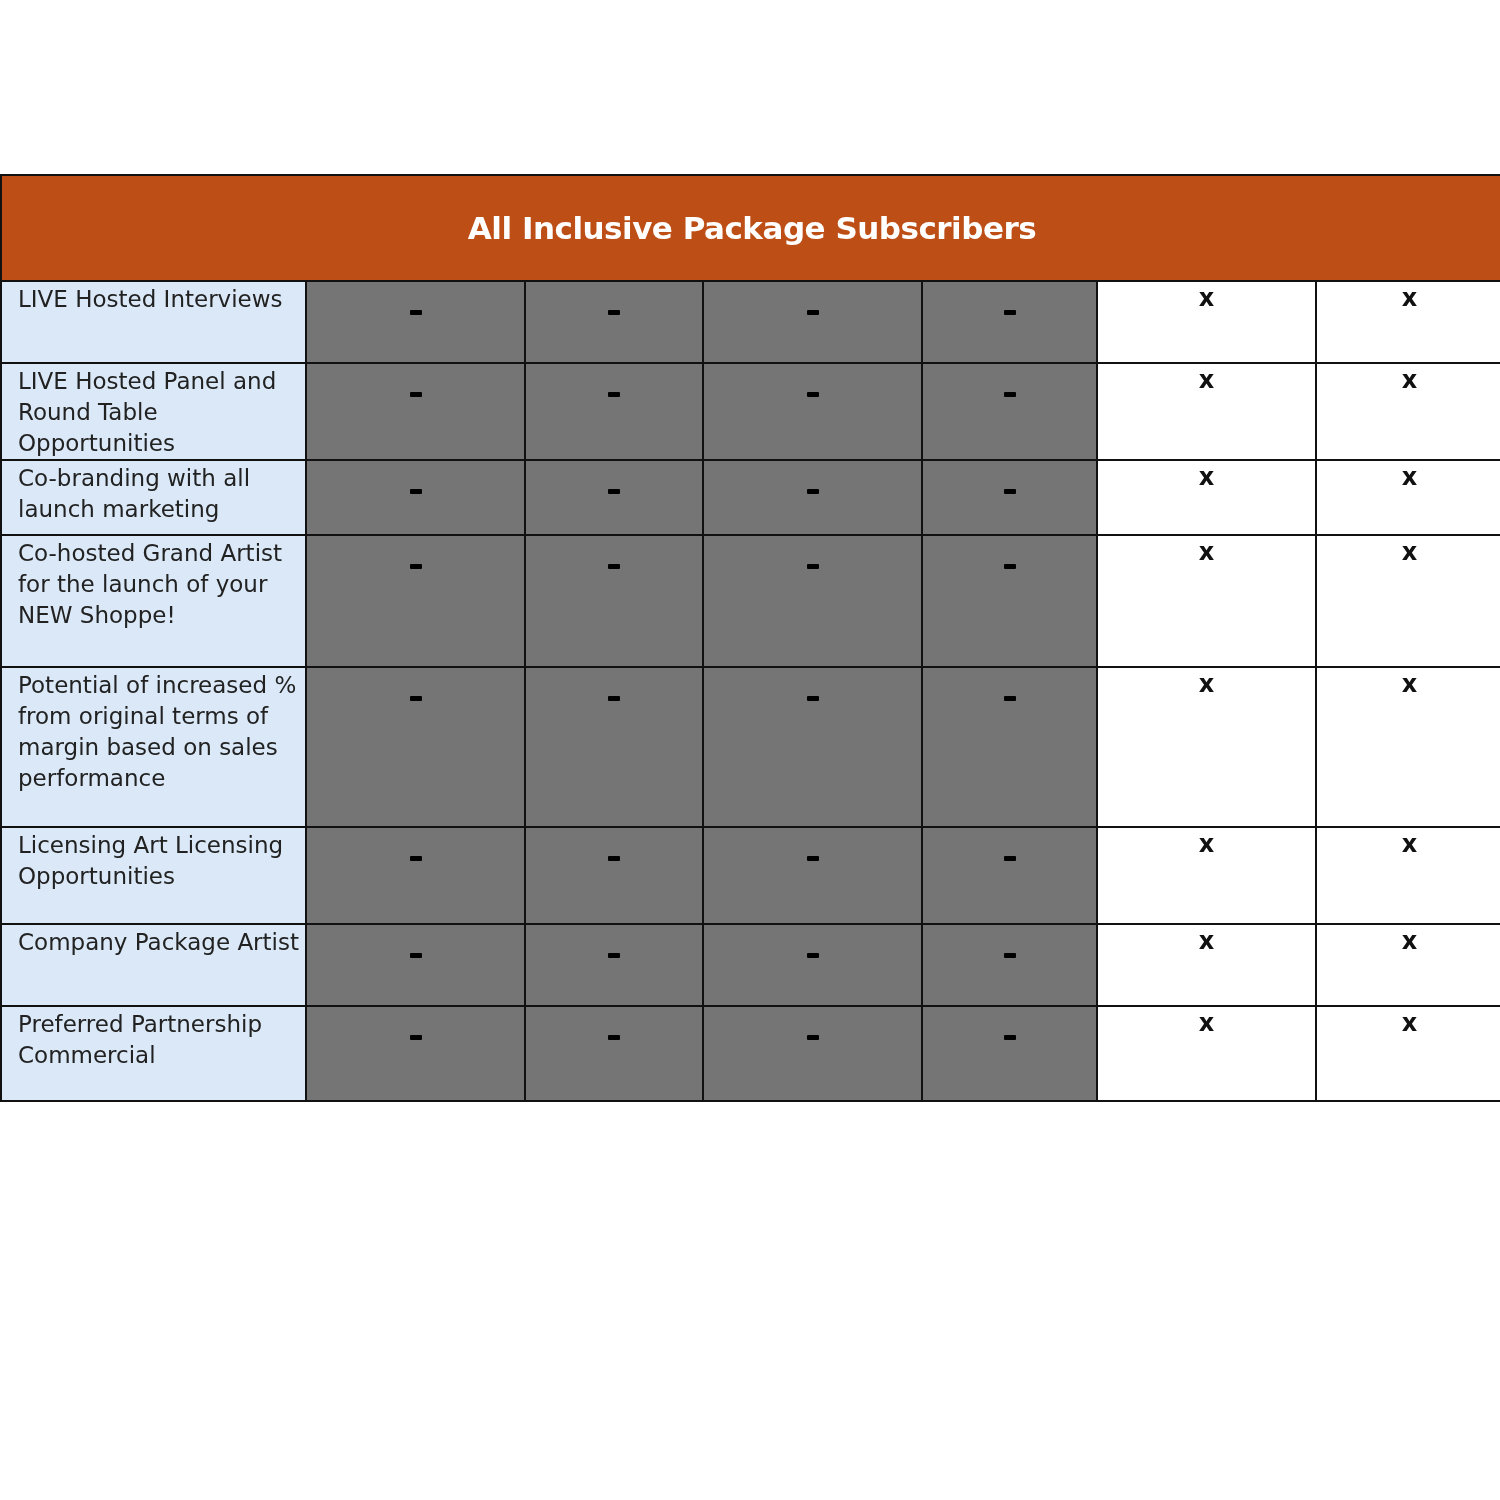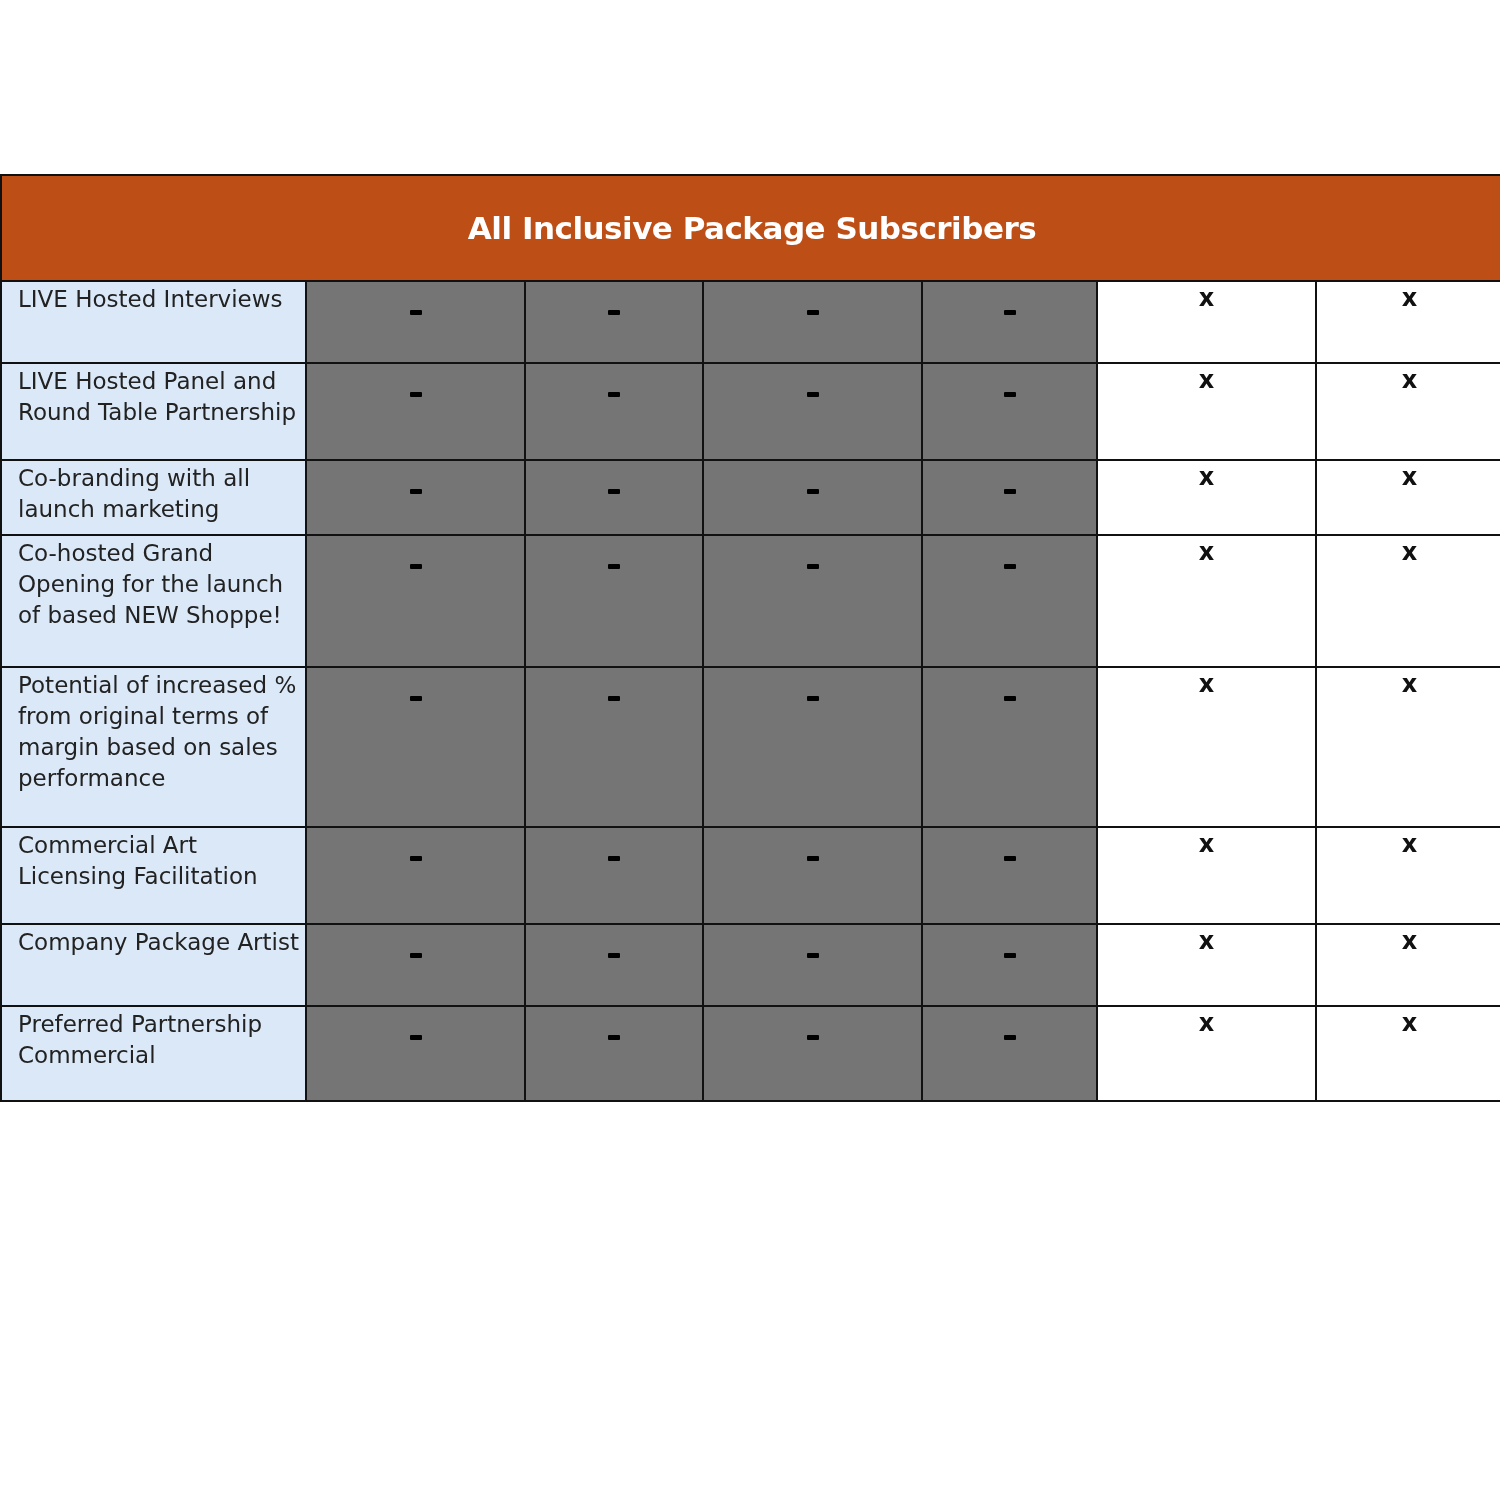--- a/index.html
+++ b/index.html
@@ -33,57 +33,57 @@
   <tr style="height: 82px;">
         <td class="lbl">LIVE Hosted Interviews</td>
         <td class="dash"><span></span></td>
         <td class="dash"><span></span></td>
         <td class="dash"><span></span></td>
         <td class="dash"><span></span></td>
         <td class="xc"><span>x</span></td>
         <td class="xc"><span>x</span></td>
       </tr>
       <tr style="height: 97px;">
-        <td class="lbl">LIVE Hosted Panel and Round Table Partnership</td>
+        <td class="lbl">LIVE Hosted Panel and Round Table Opportunities</td>
         <td class="dash"><span></span></td>
         <td class="dash"><span></span></td>
         <td class="dash"><span></span></td>
         <td class="dash"><span></span></td>
         <td class="xc"><span>x</span></td>
         <td class="xc"><span>x</span></td>
       </tr>
       <tr style="height: 75px;">
         <td class="lbl">Co-branding with all launch marketing</td>
         <td class="dash"><span></span></td>
         <td class="dash"><span></span></td>
         <td class="dash"><span></span></td>
         <td class="dash"><span></span></td>
         <td class="xc"><span>x</span></td>
         <td class="xc"><span>x</span></td>
       </tr>
       <tr style="height: 132px;">
-        <td class="lbl">Co-hosted Grand Opening for the launch of based NEW Shoppe!</td>
+        <td class="lbl">Co-hosted Grand Artist for the launch of your NEW Shoppe!</td>
         <td class="dash"><span></span></td>
         <td class="dash"><span></span></td>
         <td class="dash"><span></span></td>
         <td class="dash"><span></span></td>
         <td class="xc"><span>x</span></td>
         <td class="xc"><span>x</span></td>
       </tr>
       <tr style="height: 160px;">
         <td class="lbl">Potential of increased % from original terms of margin based on sales performance</td>
         <td class="dash"><span></span></td>
         <td class="dash"><span></span></td>
         <td class="dash"><span></span></td>
         <td class="dash"><span></span></td>
         <td class="xc"><span>x</span></td>
         <td class="xc"><span>x</span></td>
       </tr>
       <tr style="height: 97px;">
-        <td class="lbl">Commercial Art Licensing Facilitation</td>
+        <td class="lbl">Licensing Art Licensing Opportunities</td>
         <td class="dash"><span></span></td>
         <td class="dash"><span></span></td>
         <td class="dash"><span></span></td>
         <td class="dash"><span></span></td>
         <td class="xc"><span>x</span></td>
         <td class="xc"><span>x</span></td>
       </tr>
       <tr style="height: 82px;">
         <td class="lbl">Company Package Artist</td>
         <td class="dash"><span></span></td>

